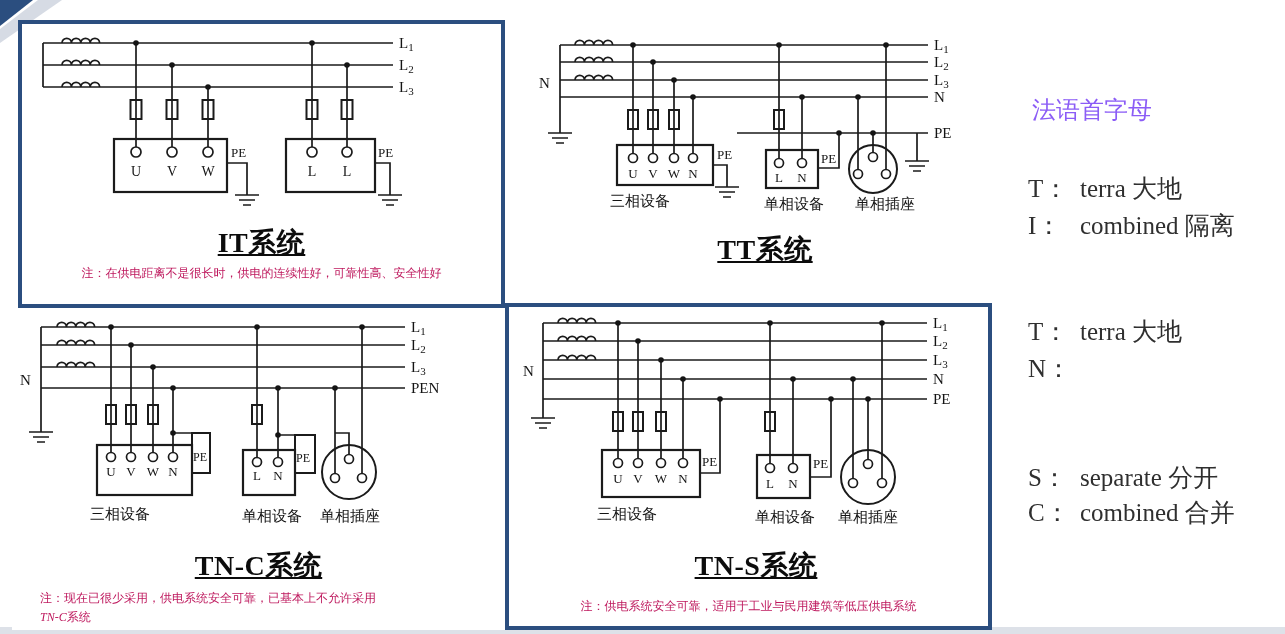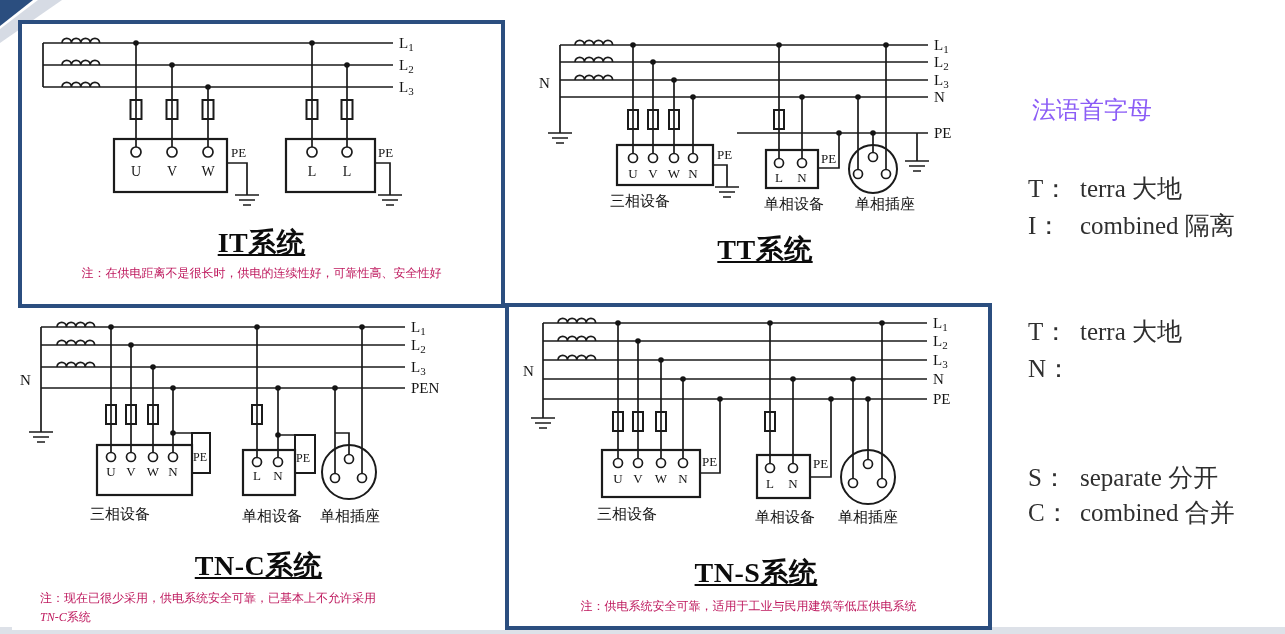--- a/index.html
+++ b/index.html
@@ -317,21 +317,21 @@
     <text class="tl" style="font-size:13px" x="152" y="176">W</text>
     <text class="tl" style="font-size:13px" x="174" y="176">N</text>
     <text class="tl" style="font-size:13px" x="261" y="181">L</text>
     <text class="tl" style="font-size:13px" x="284" y="181">N</text>
     <text class="pe" x="193" y="159">PE</text>
     <text class="pe" x="304" y="161">PE</text>
     <text class="zh" x="118" y="212">三相设备</text>
     <text class="zh" x="276" y="215">单相设备</text>
     <text class="zh" x="359" y="215">单相插座</text>
   </svg>
-  <div class="q-title" style="top:247px;padding-left:15px;">TN-S系统</div>
+  <div class="q-title" style="top:240px;padding-left:15px;">TN-S系统</div>
   <div class="q-note center" style="top:290px;">注：供电系统安全可靠，适用于工业与民用建筑等低压供电系统</div>
 </div>
 
 <div class="right-panel">
   <div class="rp-heading">法语首字母</div>
   <div class="rp-group" style="top:76px;">
     <div class="rp-row">
       <span class="k">T：</span>
       <span class="v">terra 大地</span>
     </div>

